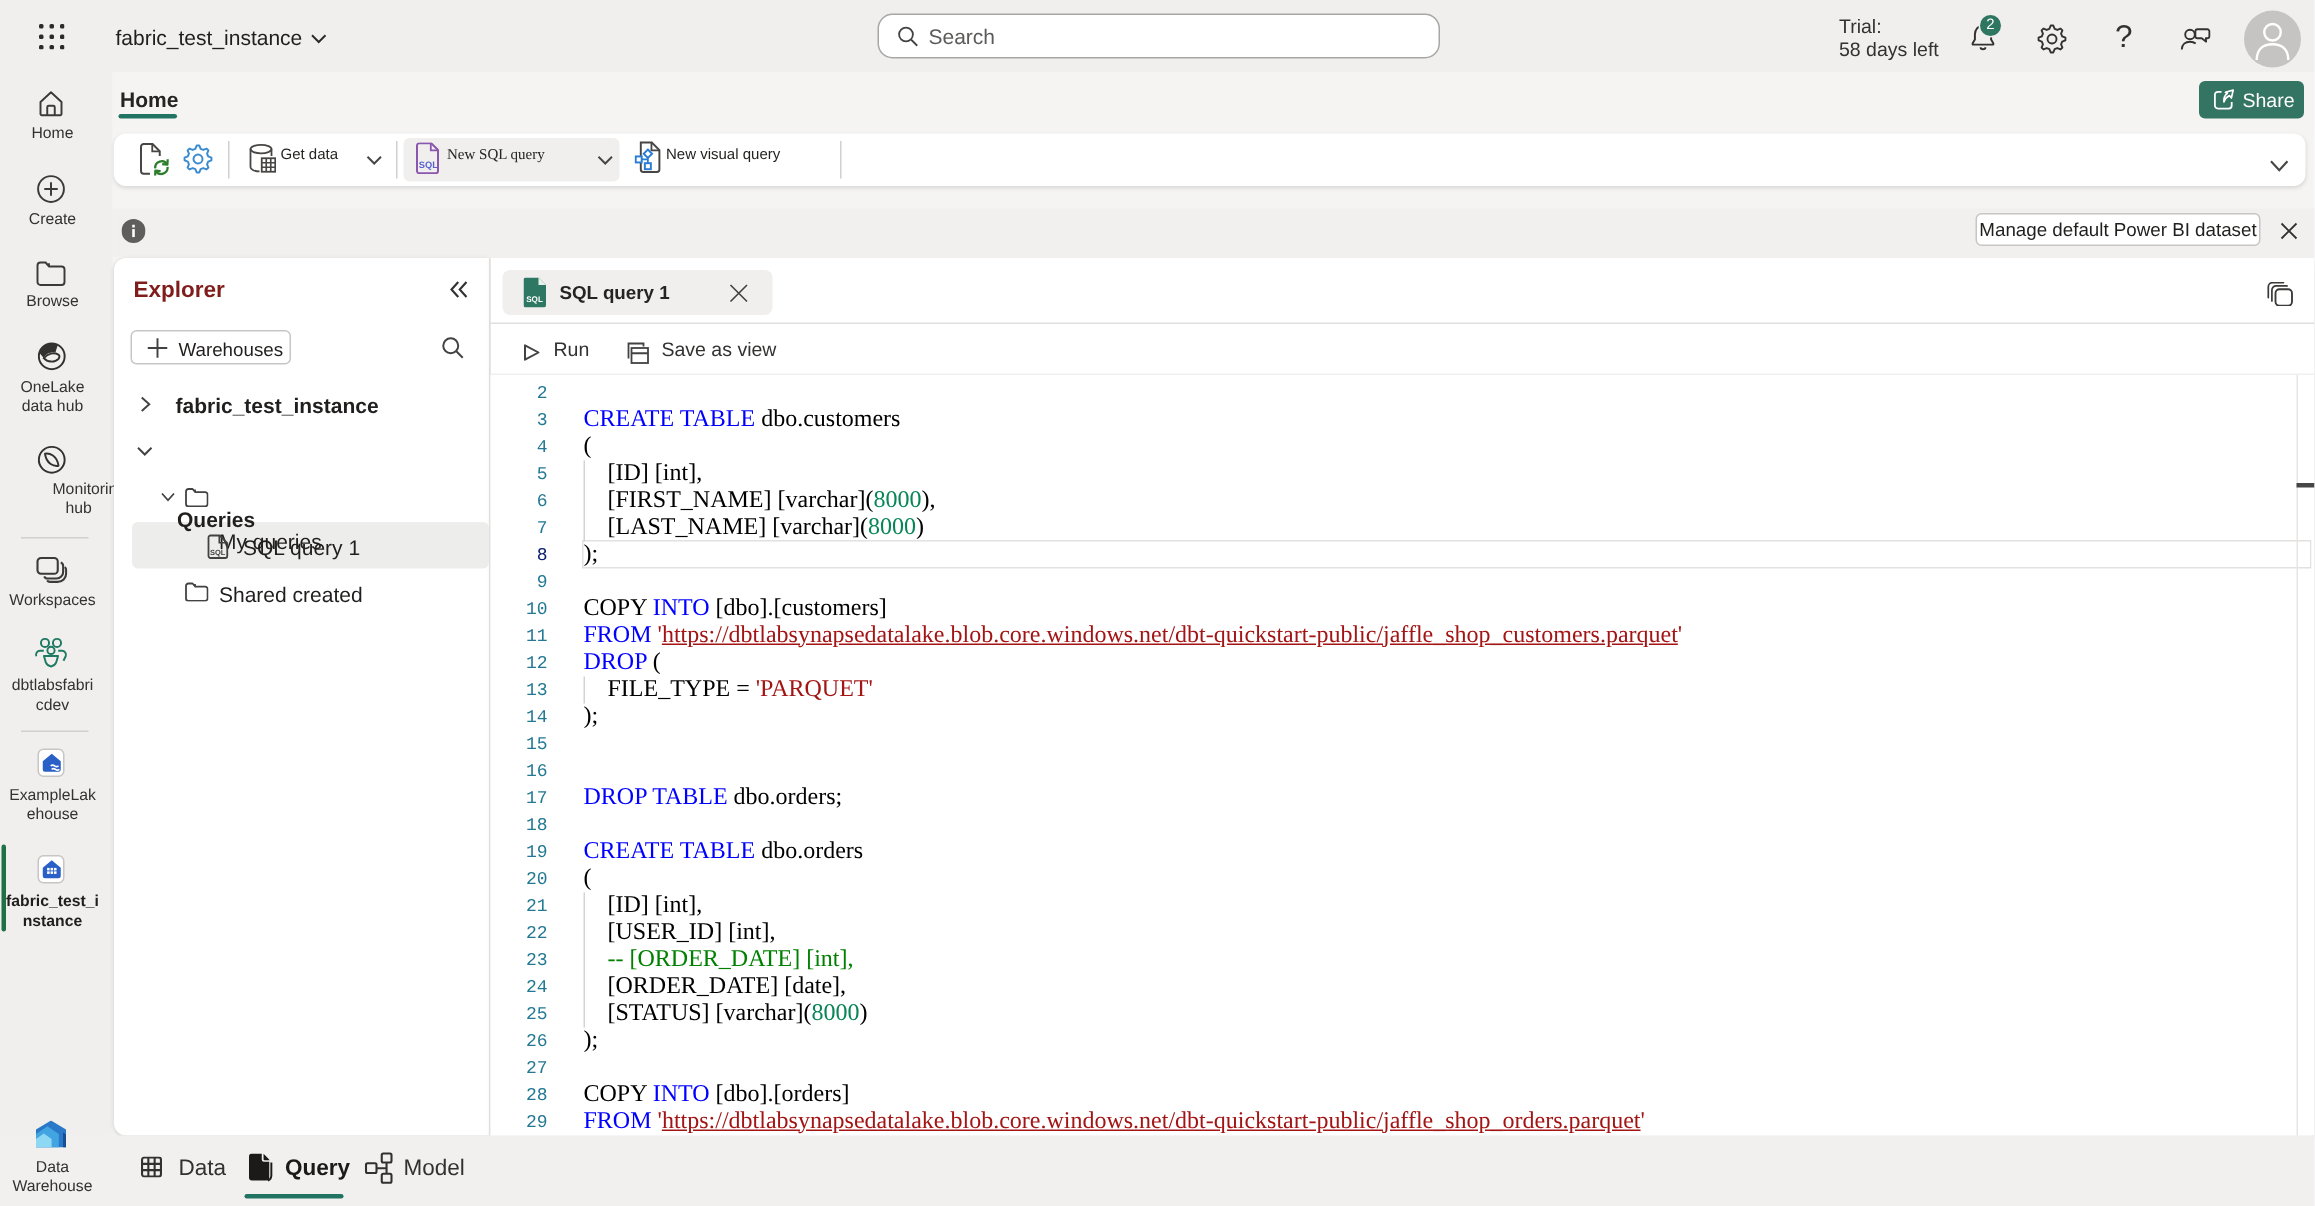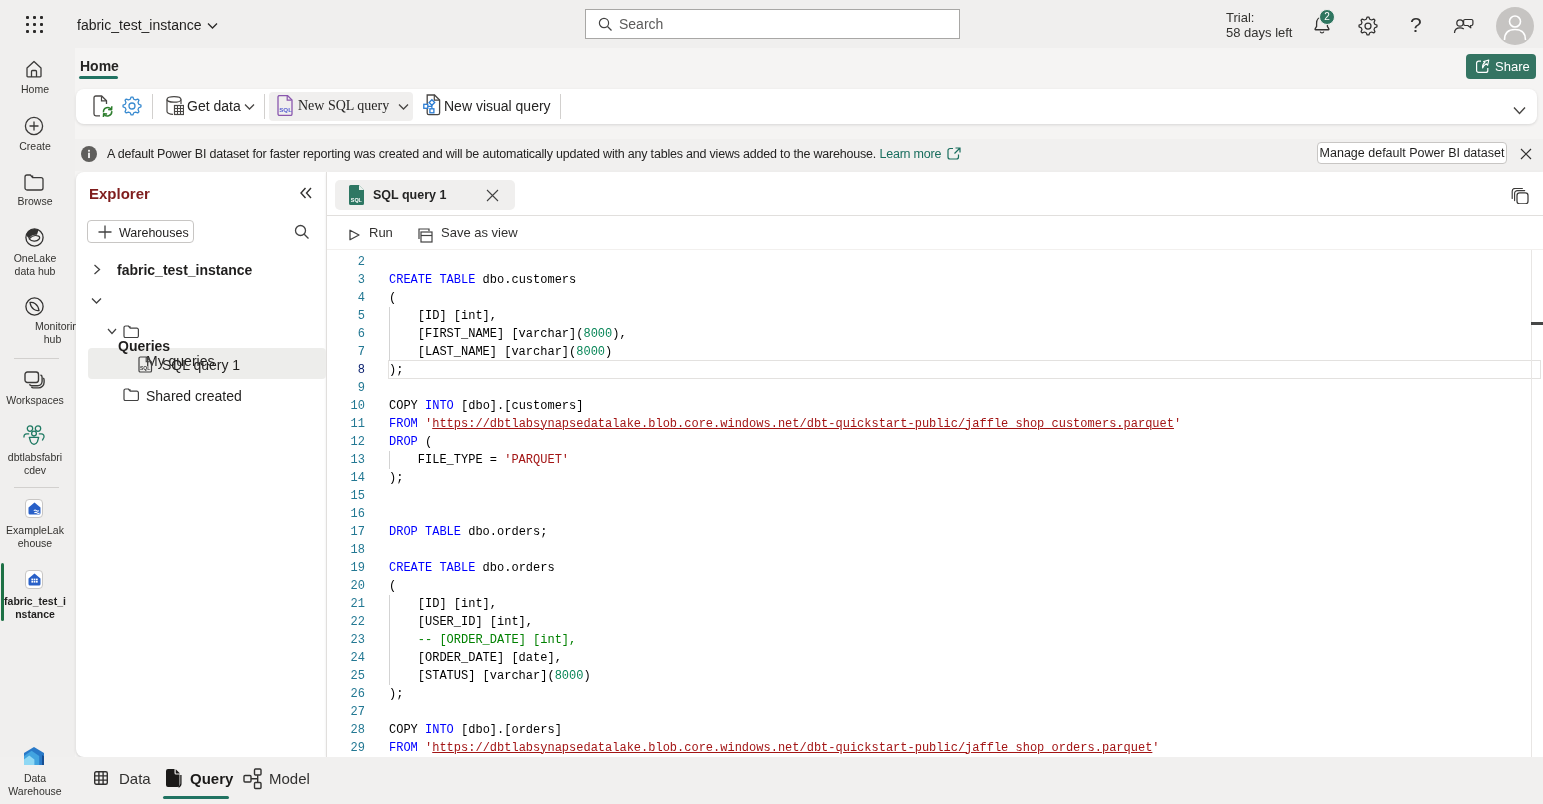--- a/index.html
+++ b/index.html
@@ -3,39 +3,39 @@
 <meta charset="utf-8">
 <style>
 * { margin:0; padding:0; box-sizing:border-box; }
 html,body { width:1543px; height:804px; overflow:hidden; }
 body { font-family:"Liberation Sans", sans-serif; background:#f5f4f3; position:relative; color:#201f1e; }
 .abs { position:absolute; }
 svg { display:block; }
 
 #topbar { position:absolute; left:0; top:0; width:1543px; height:48px; background:#f0efee; }
 #title { position:absolute; left:77px; top:17px; font-size:14px; color:#201f1e; }
-#search { position:absolute; left:585px; top:9px; width:375px; height:30px; background:#fff; border:1px solid #a8a7a5; border-radius:0; }
+#search { position:absolute; left:585px; top:9px; width:375px; height:30px; background:#fff; border:1px solid #a8a7a5; border-radius:10px; }
 #search span { position:absolute; left:33px; top:6px; font-size:14px; color:#5c5b5a; }
 #trial { position:absolute; left:1226px; top:10px; font-size:13px; line-height:15px; color:#33322f; }
 #avatar { position:absolute; left:1496px; top:7px; width:38px; height:38px; border-radius:50%; background:#c6c4c2; overflow:hidden; }
 #badge { position:absolute; left:1319px; top:9px; width:16px; height:16px; border-radius:50%; border:1.5px solid #f0efee; background:#2f7660; color:#fff; font-size:10px; text-align:center; line-height:13px; }
 
 #rail { position:absolute; left:0; top:48px; width:75px; height:756px; background:#f0efee; }
 .nvlbl { position:absolute; width:70px; text-align:center; font-size:10.5px; line-height:13px; color:#33322f; left:0; }
 .nvsep { position:absolute; left:14px; width:45px; height:1px; background:#d2d0ce; }
 .railbtn { position:absolute; left:25px; width:18px; height:19px; background:#fff; border:1px solid #c8c6c4; border-radius:4px; }
 
 #homerow { position:absolute; left:75px; top:48px; width:1468px; height:41px; background:#f5f4f3; }
 #hometab { position:absolute; left:80px; top:58px; font-size:14px; font-weight:700; color:#252423; }
 #homeline { position:absolute; left:79px; top:76px; width:39px; height:3px; background:#217362; border-radius:2px; }
 #sharebtn { position:absolute; left:1466px; top:54px; width:70px; height:25px; background:#347462; border-radius:4px; color:#fff; font-size:13px; }
 #sharebtn span { position:absolute; left:29px; top:5px; }
 #ribbon { position:absolute; left:75.5px; top:89px; width:1461.5px; height:35px; background:#fff; border-radius:8px; box-shadow:0 1px 3px rgba(0,0,0,0.12); }
 .rsep { position:absolute; top:5px; width:1px; height:25px; background:#d2d0ce; }
-.rtxt { position:absolute; top:9px; font-size:14px; color:#252423; }
+.rtxt { position:absolute; top:9px; font-size:10px; color:#252423; }
 #sqlbtn { position:absolute; left:193.5px; top:3px; width:144px; height:29px; background:#f0efee; border-radius:4px; }
 
 #banner { position:absolute; left:75px; top:139px; width:1468px; height:32px; background:#f1f0ef; }
 #banner .txt { position:absolute; left:32px; top:8px; font-size:12.5px; letter-spacing:-0.2px; color:#252423; white-space:nowrap; }
 #banner .lm { color:#1a6e5e; }
 #mngbtn { position:absolute; left:1242px; top:3px; width:190px; height:22px; background:#fff; border:1px solid #c8c6c4; border-radius:4px; font-size:12.5px; color:#201f1e; text-align:center; line-height:20px; }
 
 #explorer { position:absolute; left:75.5px; top:172px; width:250.5px; height:585px; background:#fff; border-radius:8px 0 0 8px; box-shadow:0 1px 3px rgba(0,0,0,0.16); }
 #editor { position:absolute; left:327px; top:172px; width:1216px; height:585px; background:#fff; box-shadow:0 1px 3px rgba(0,0,0,0.16); }
 #divider { position:absolute; left:326px; top:172px; width:1px; height:585px; background:#e1dfdd; }
@@ -47,21 +47,21 @@
 #selrow { position:absolute; left:88px; top:348px; width:238px; height:31px; background:#ededeb; border-radius:4px; }
 
 #tabsep { position:absolute; left:327px; top:215px; width:1216px; height:1px; background:#e1dfdd; }
 #qtab { position:absolute; left:335px; top:180px; width:180px; height:30px; background:#f0efee; border-radius:5px; }
 #qtab .t { position:absolute; left:38px; top:8px; font-size:12.5px; font-weight:600; color:#242424; }
 #toolrow { position:absolute; left:327px; top:216px; width:1216px; height:34px; border-bottom:1px solid #f2f0ee; }
 #toolrow .t { position:absolute; top:9px; font-size:13px; color:#323130; }
 
 #code { position:absolute; left:327px; top:250px; width:1214px; height:507px; background:#fff; overflow:hidden; }
 #gutter { position:absolute; left:13px; top:2.5px; width:25px; text-align:right; white-space:pre; font-family:"Liberation Mono",monospace; font-size:12px; line-height:18px; color:#237893; }
-#lines { position:absolute; left:62px; top:2.5px; font-family:Liberation Mono, monospace; font-size:12px; line-height:18px; color:#000; white-space:pre; }
+#lines { position:absolute; left:62px; top:2.5px; font-family:Liberation Serif, serif; font-size:16px; line-height:18px; color:#000; white-space:pre; }
 .kw { color:#0000ff; }
 .num { color:#098658; }
 .str { color:#a31515; }
 .cmt { color:#008000; }
 .lnk { text-decoration:underline; }
 #curline { position:absolute; left:61px; top:110px; width:1153px; height:19px; border:1px solid #e3e1df; }
 .iguide { position:absolute; left:62px; width:1px; background:#d3d3d3; }
 #edge { position:absolute; left:1531px; top:250px; width:1px; height:507px; background:#e8e6e4; }
 #rulermark { position:absolute; left:1531px; top:322px; width:12px; height:3px; background:#464646; }
 
@@ -270,24 +270,20 @@
   <svg class="abs" style="left:1436.5px; top:16px;" width="15" height="12" viewBox="0 0 15 12">
       <path d="M2 2.5 L7.5 8.5 L13 2.5" stroke="#484644" stroke-width="1.4" fill="none"></path>
     </svg>
 </div>
 <div id="banner">
   <svg class="abs" style="left:5.5px; top:7px;" width="16" height="16" viewBox="0 0 15 15">
       <circle cx="7.5" cy="7.5" r="7.5" fill="#5f5e5c"></circle>
       <rect x="6.7" y="6.3" width="1.6" height="5" fill="#fff"></rect>
       <rect x="6.7" y="3.6" width="1.6" height="1.7" fill="#fff"></rect>
     </svg>
-  <div class="txt">A default Power BI dataset for faster reporting was created and will be automatically updated with any tables and views added to the warehouse. <span class="lm">Learn more</span><svg style="display:inline-block; vertical-align:-2px; margin-left:6px;" width="14" height="13" viewBox="0 0 14 13">
-        <path d="M6 1.5 H3 a2 2 0 0 0 -2 2 V10 a2 2 0 0 0 2 2 h6.5 a2 2 0 0 0 2 -2 V7.5" fill="none" stroke="#1a6e5e" stroke-width="1.2"></path>
-        <path d="M8.5 1 H13 V5.5 M13 1 L7.5 6.5" fill="none" stroke="#1a6e5e" stroke-width="1.2"></path>
-      </svg></div>
   <div id="mngbtn">Manage default Power BI dataset</div>
   <svg class="abs" style="left:1445px; top:9px;" width="12" height="12" viewBox="0 0 12 12">
       <path d="M1 1 L11 11 M11 1 L1 11" stroke="#323130" stroke-width="1.2"></path>
     </svg>
 </div>
 
 <div id="explorer"></div>
 <div id="editor"></div>
 <div id="divider"></div>
 <div id="bottombar"></div>

